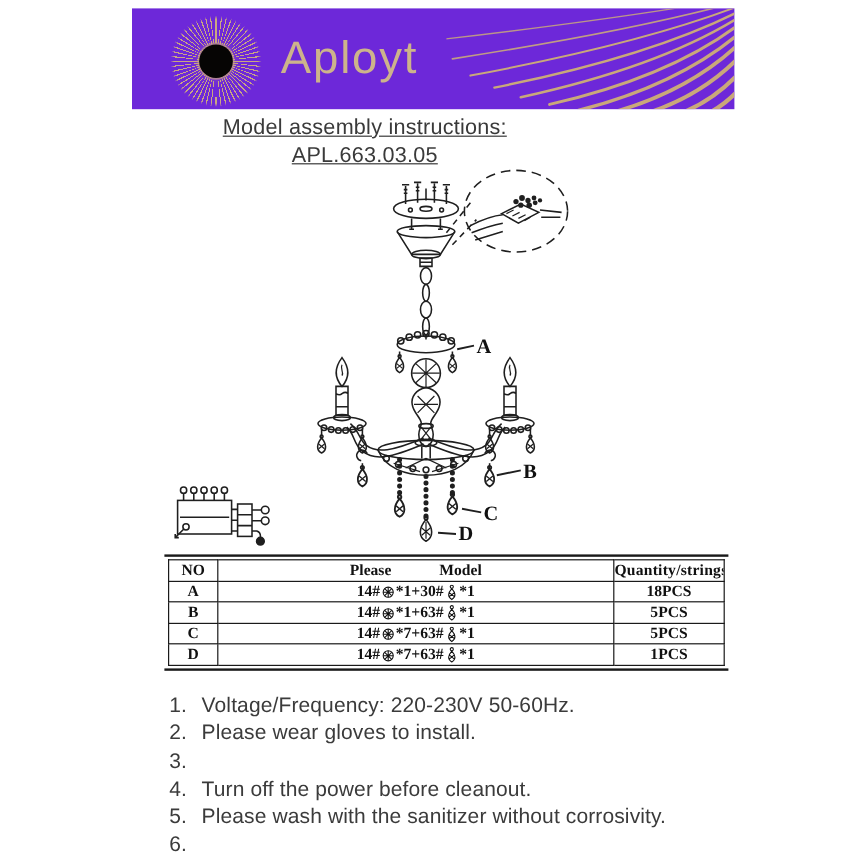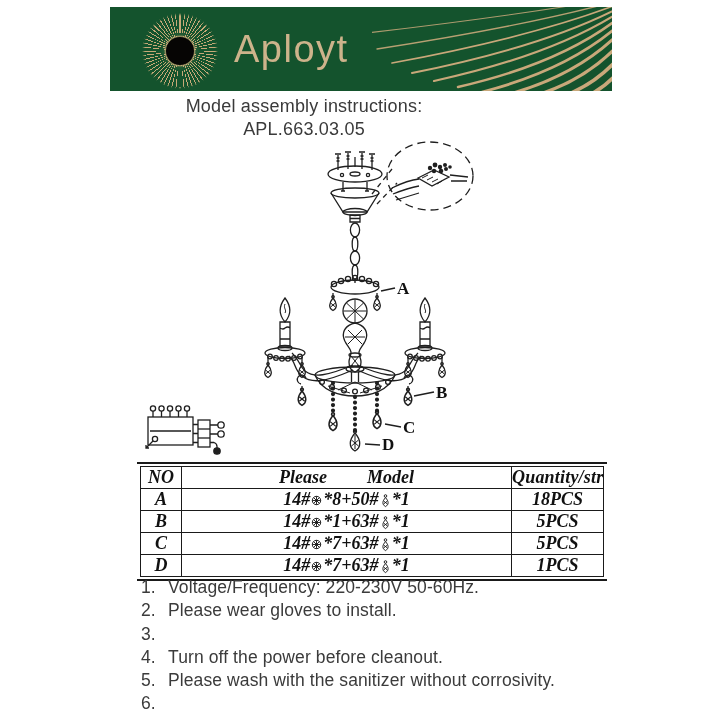--- a/index.html
+++ b/index.html
@@ -3,56 +3,56 @@
 <meta charset="utf-8">
 <style>
   html,body{margin:0;padding:0;}
   body{
     width:720px;height:720px;position:relative;background:#ffffff;
     font-family:"Liberation Sans",sans-serif;overflow:hidden;
   }
   
   .banner{
     position:absolute;left:110px;top:7px;width:502px;height:84px;
-    background:#14532d;overflow:hidden;
+    background:#6d28d9;overflow:hidden;
   }
   .starburst{
     position:absolute;left:30px;top:4px;width:80px;height:80px;border-radius:50%;
     background:repeating-conic-gradient(rgba(208,174,124,.95) 0deg 1.6deg, rgba(12,10,9,0) 1.6deg 6.4deg);
     -webkit-mask:radial-gradient(circle,transparent 0 13px,#000 15px 35px,transparent 38px);
     mask:radial-gradient(circle,transparent 0 13px,#000 15px 35px,transparent 38px);
   }
   .star-core{
     position:absolute;left:56px;top:30px;width:28px;height:28px;border-radius:50%;
     background:#060504;box-shadow:0 0 0 1.5px rgba(206,172,120,.6),0 0 9px rgba(206,172,120,.35);
   }
   .brand-name{
     position:absolute;left:124px;top:21px;font-size:38px;font-weight:300;
     color:#cdb38b;letter-spacing:1.5px;
   }
   .rays{position:absolute;right:0;top:0;}
   
   .title-block{
     position:absolute;left:0;top:95px;width:608px;text-align:center;
-    color:#3a3a3a;font-size:18px;line-height:22.5px;letter-spacing:.2px;
+    color:#3a3a3a;font-size:18px;line-height:22.5px;letter-spacing:.2px;text-decoration:underline;
   }
   
   .diagram{position:absolute;left:100px;top:134px;}
   
   .table-wrap{
     position:absolute;left:137px;top:462px;width:464px;
     border-top:2px solid #1a1a1a;border-bottom:2px solid #1a1a1a;padding:2px 3px;
   }
   table.parts{
     width:100%;border-collapse:collapse;table-layout:fixed;
     font-family:"Liberation Serif",serif;font-weight:bold;color:#111;
   }
   table.parts td,table.parts th{
     border:1.6px solid #1a1a1a;text-align:center;height:16.5px;
-    font-size:18px;padding:0;overflow:hidden;white-space:nowrap;font-style:italic;
+    font-size:13px;padding:0;overflow:hidden;white-space:nowrap;
   }
   .model-h span{display:inline-block;}
   .model-h .gap{margin-left:40px;}
   .qty-h{font-size:10.5px;letter-spacing:.2px;}
   td.model-c{text-align:left;padding-left:10px;font-size:12px;}
   td.model-c .ic{vertical-align:middle;margin:0 1px;}
   
   .instructions{
     position:absolute;left:141px;top:576px;width:470px;
     color:#3b3b3b;font-size:17.5px;
@@ -310,21 +310,21 @@
         <span>Please</span><span class="gap">Model</span>
       </th>
       <th class="qty-h">Quantity/strings</th>
     </tr>
     <tr>
       <td>A</td>
       <td class="model-c">
         <span>14#</span><svg class="ic" width="11" height="11" viewBox="0 0 11 11" stroke="#111" fill="none" stroke-width=".9">
               <circle cx="5.5" cy="5.5" r="4.2"></circle>
               <path d="M2.6,2.6 L8.4,8.4 M8.4,2.6 L2.6,8.4 M5.5,1.3 V9.7 M1.3,5.5 H9.7"></path>
-            </svg><span>*8+50#</span><svg class="ic" width="11" height="14" viewBox="0 0 11 14" stroke="#111" fill="none" stroke-width=".9">
+            </svg><span>*1+30#</span><svg class="ic" width="11" height="14" viewBox="0 0 11 14" stroke="#111" fill="none" stroke-width=".9">
               <circle cx="5.5" cy="2" r="1.3"></circle>
               <path d="M5.5,3.6 C2.1,7.4 1.9,10.4 5.5,12.6 C9.1,10.4 8.9,7.4 5.5,3.6 Z M3.6,7 l3.8,3 M7.4,7 l-3.8,3"></path>
             </svg><span>*1</span>
       </td>
       <td>18PCS</td>
     </tr>
     <tr>
       <td>B</td>
       <td class="model-c">
         <span>14#</span><svg class="ic" width="11" height="11" viewBox="0 0 11 11" stroke="#111" fill="none" stroke-width=".9">

